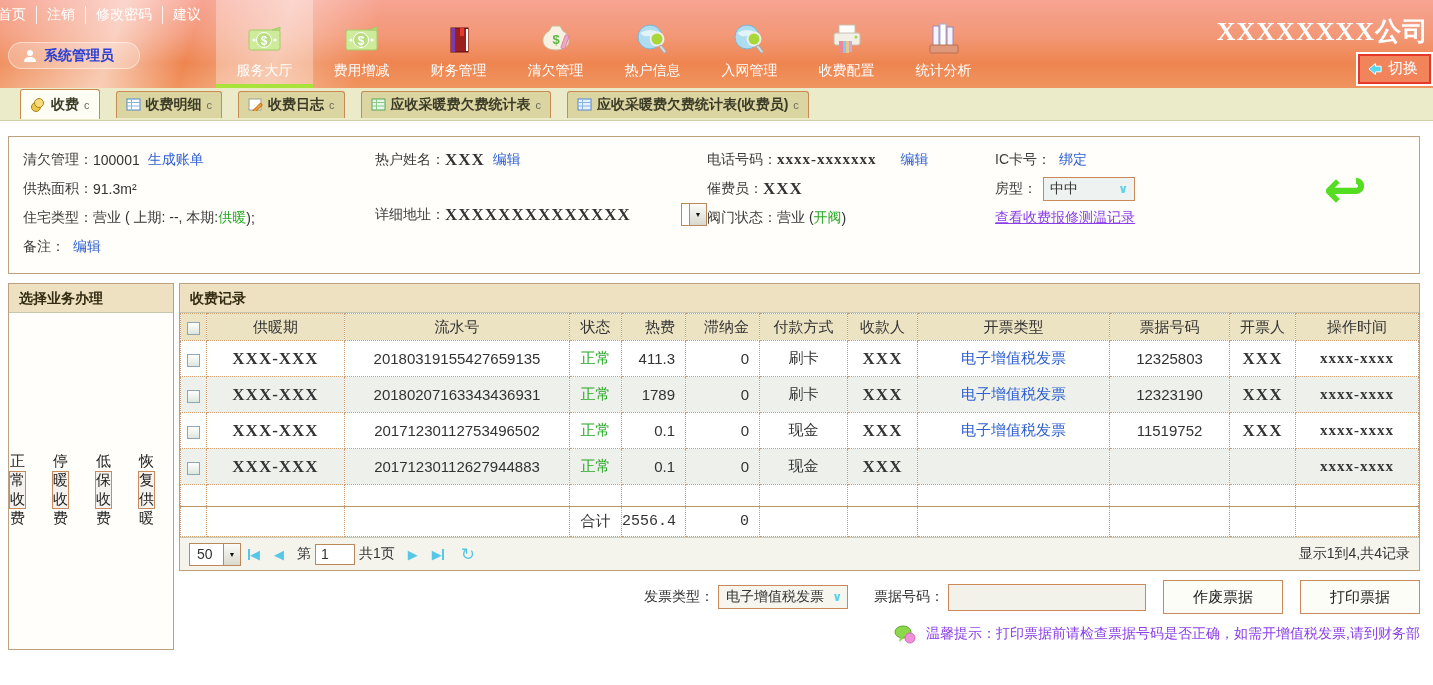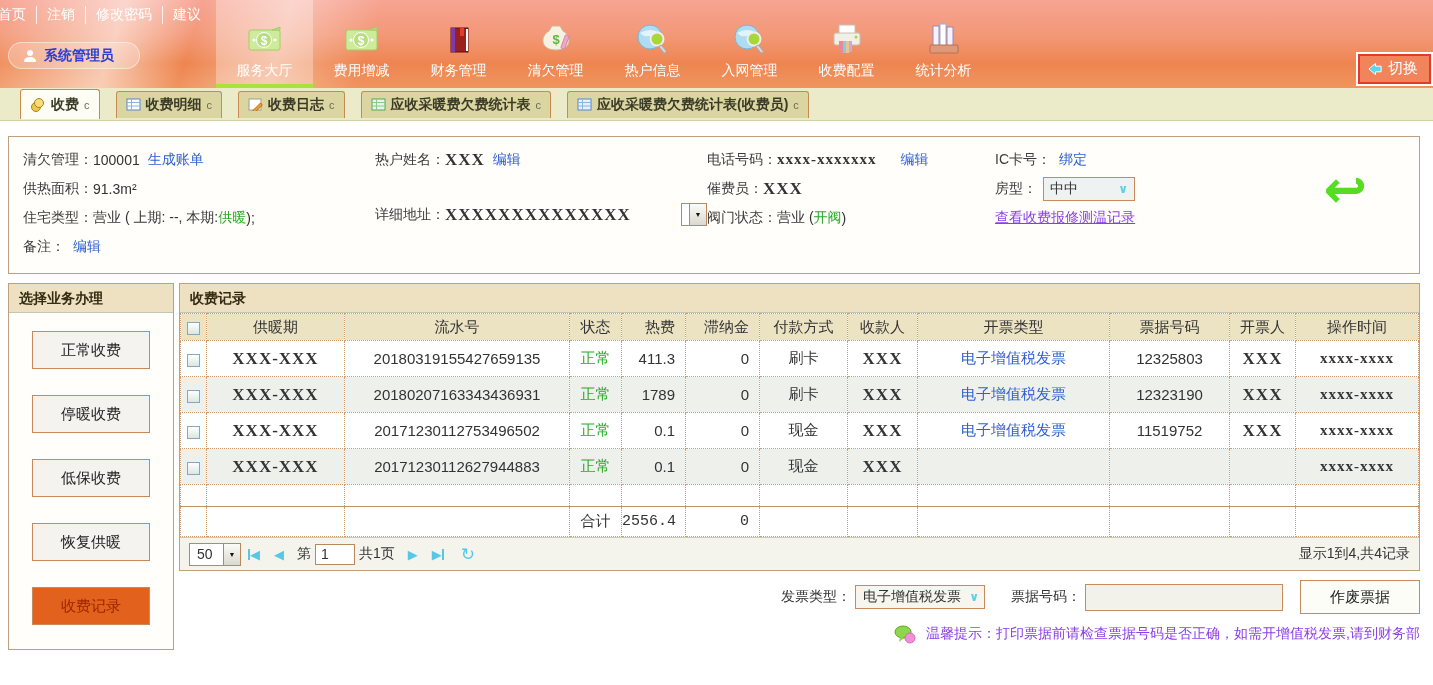--- a/index.html
+++ b/index.html
@@ -62,21 +62,21 @@
     font-size:7px; color:#111; }
   .room-select { width:92px; height:24px; border:1px solid #c9895a; background:#eef2f1;
     display:inline-flex; align-items:center; justify-content:space-between; padding:0 6px; margin-left:6px; cursor:pointer; }
   .chev { color:#5ad0e6; font-size:12px; font-weight:bold; }
   .back-arrow { position:absolute; right:52px; top:26px; color:#55dd22; font-size:52px;
     font-weight:bold; line-height:1; cursor:pointer; }
 
   
   .main-row { display:flex; gap:5px; margin-top:9px; align-items:flex-start; }
   .sidebar { width:166px; }
-  .sidebar-body { height:336px; padding-top:18px; display:flex; flex-direction:column; align-items:center; gap:26px; }
+  .sidebar-body { height:336px; padding-top:18px; display:flex; flex-direction:row; align-items:center; gap:26px; }
   .biz-btn { width:118px; height:38px; background:#f4f3ef; border:1px solid #c9895a;
     font-size:15px; color:#222; display:flex; align-items:center; justify-content:center; cursor:pointer; }
   .biz-btn.active { background:#e2611c; color:#9c2600; }
 
   .right-col { flex:1; }
   table.rec { width:100%; border-collapse:collapse; table-layout:fixed; background:#fff; font-size:15px; }
   .rec th, .rec td { border:1px dotted #d09c70; overflow:hidden; white-space:nowrap; }
   .rec th { height:27px; background:#ece3c3; font-weight:normal; color:#333; text-align:center; }
   .rec td { height:36px; text-align:center; }
   .rec tr.alt td { background:#eef0ec; }
@@ -209,20 +209,21 @@
       <svg width="34" height="32" viewBox="0 0 34 32">
         <rect x="6" y="3" width="6" height="20" fill="#f4f2fc" stroke="#9a8ac0"></rect>
         <rect x="13" y="1" width="6" height="22" fill="#ffffff" stroke="#9ab0c8"></rect>
         <rect x="20" y="4" width="6" height="19" fill="#f4f2fc" stroke="#9a8ac0"></rect>
         <rect x="3" y="22" width="28" height="8" rx="1" fill="#e0987a" stroke="#b87050"></rect>
       </svg>
       <span class="nav-label">统计分析</span>
     </div>
   </div>
 
+  <div class="company">XXXXXXXX公司</div>
 
   <div class="switch-btn">
     <svg width="15" height="14" viewBox="0 0 16 14">
       <path d="M8 1 L1 7 L8 13 L8 10 L14 10 L14 4 L8 4 Z" fill="#58d8f0" stroke="#ffffff"></path>
     </svg>
     <span>切换</span>
   </div>
 </div>
 
 <div class="tabbar">
@@ -507,20 +508,21 @@
 
       <div class="bottom-controls">
         <span>发票类型：</span>
         <span class="inv-select">
           <span>电子增值税发票</span>
           <span class="chev">∨</span>
         </span>
         <span>票据号码：</span>
         <input class="receipt-input" style="">
         <div class="action-btn">作废票据</div>
+        <div class="action-btn">打印票据</div>
       </div>
 
       <div class="tip-row">
         <svg width="24" height="20" viewBox="0 0 24 20">
           <ellipse cx="9" cy="7" rx="8" ry="6" fill="#8cd84a" stroke="#5aa828"></ellipse>
           <path d="M6 12 L5 17 L10 13 Z" fill="#8cd84a"></path>
           <circle cx="16" cy="13" r="5" fill="#f090d8" stroke="#d868b8"></circle>
         </svg>
         <span>温馨提示：打印票据前请检查票据号码是否正确，如需开增值税发票,请到财务部</span>
       </div>

